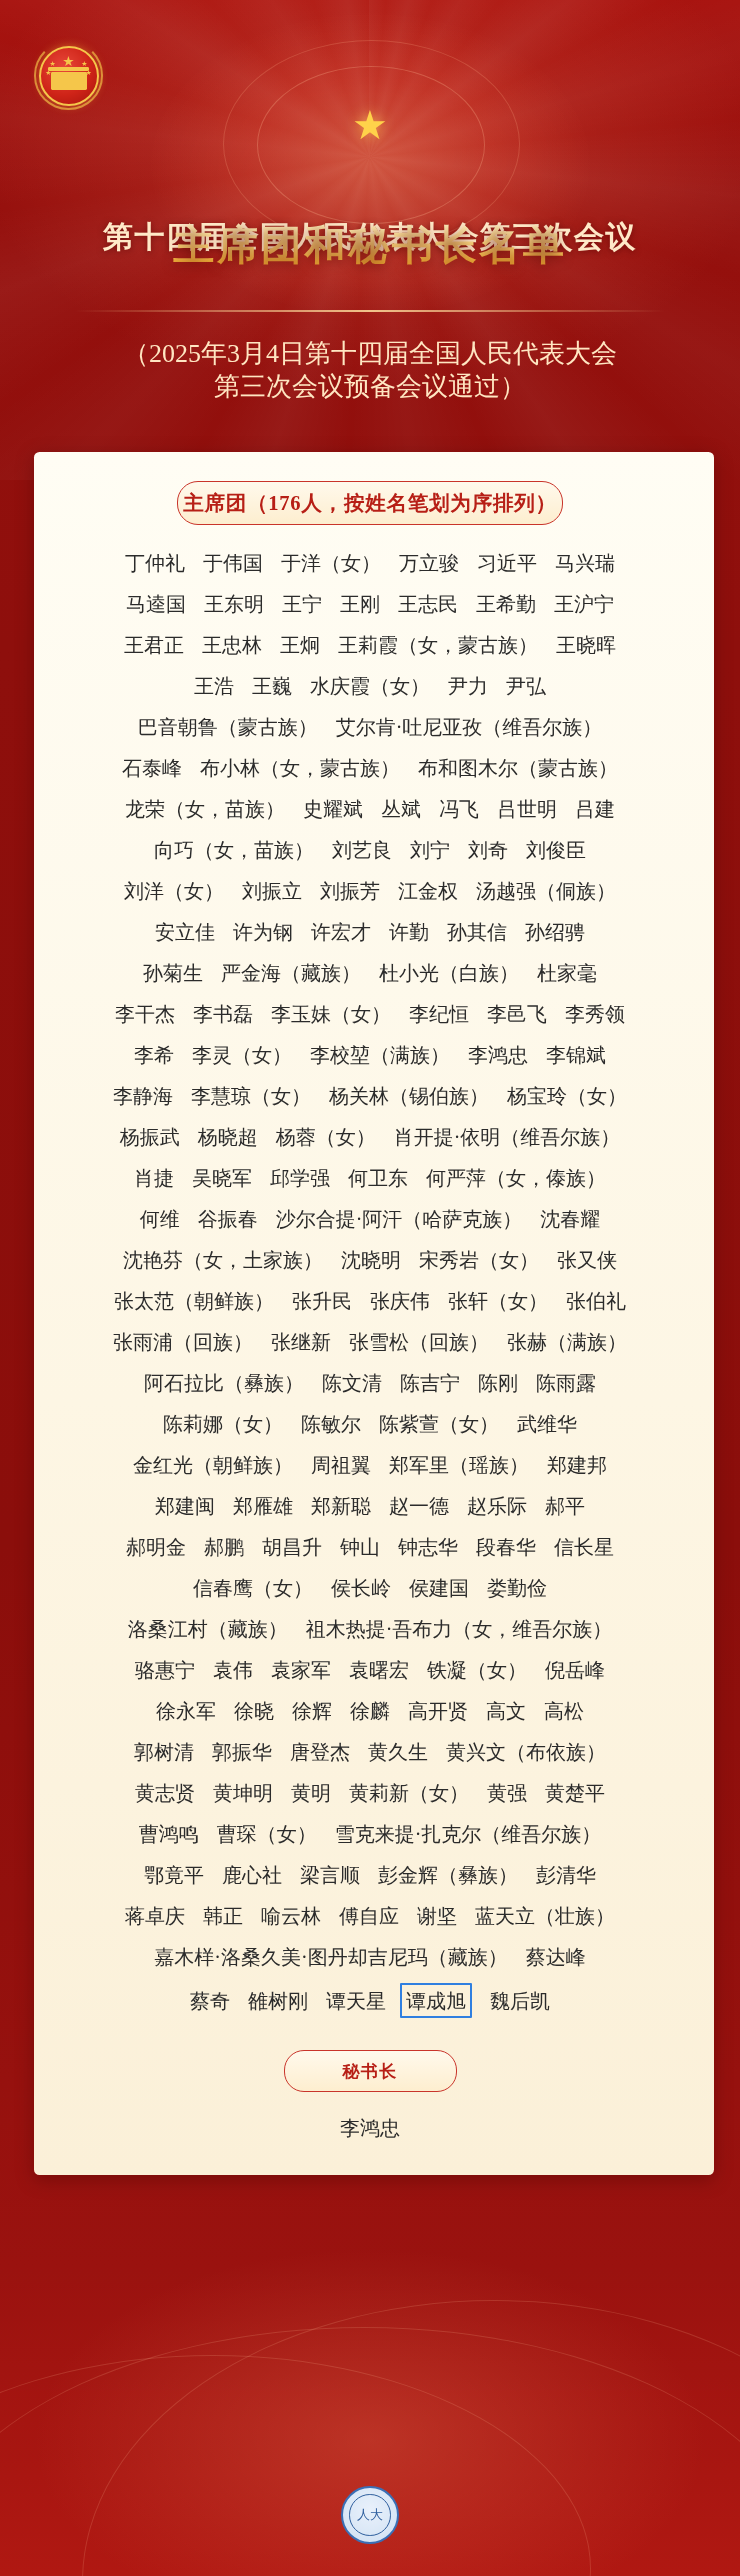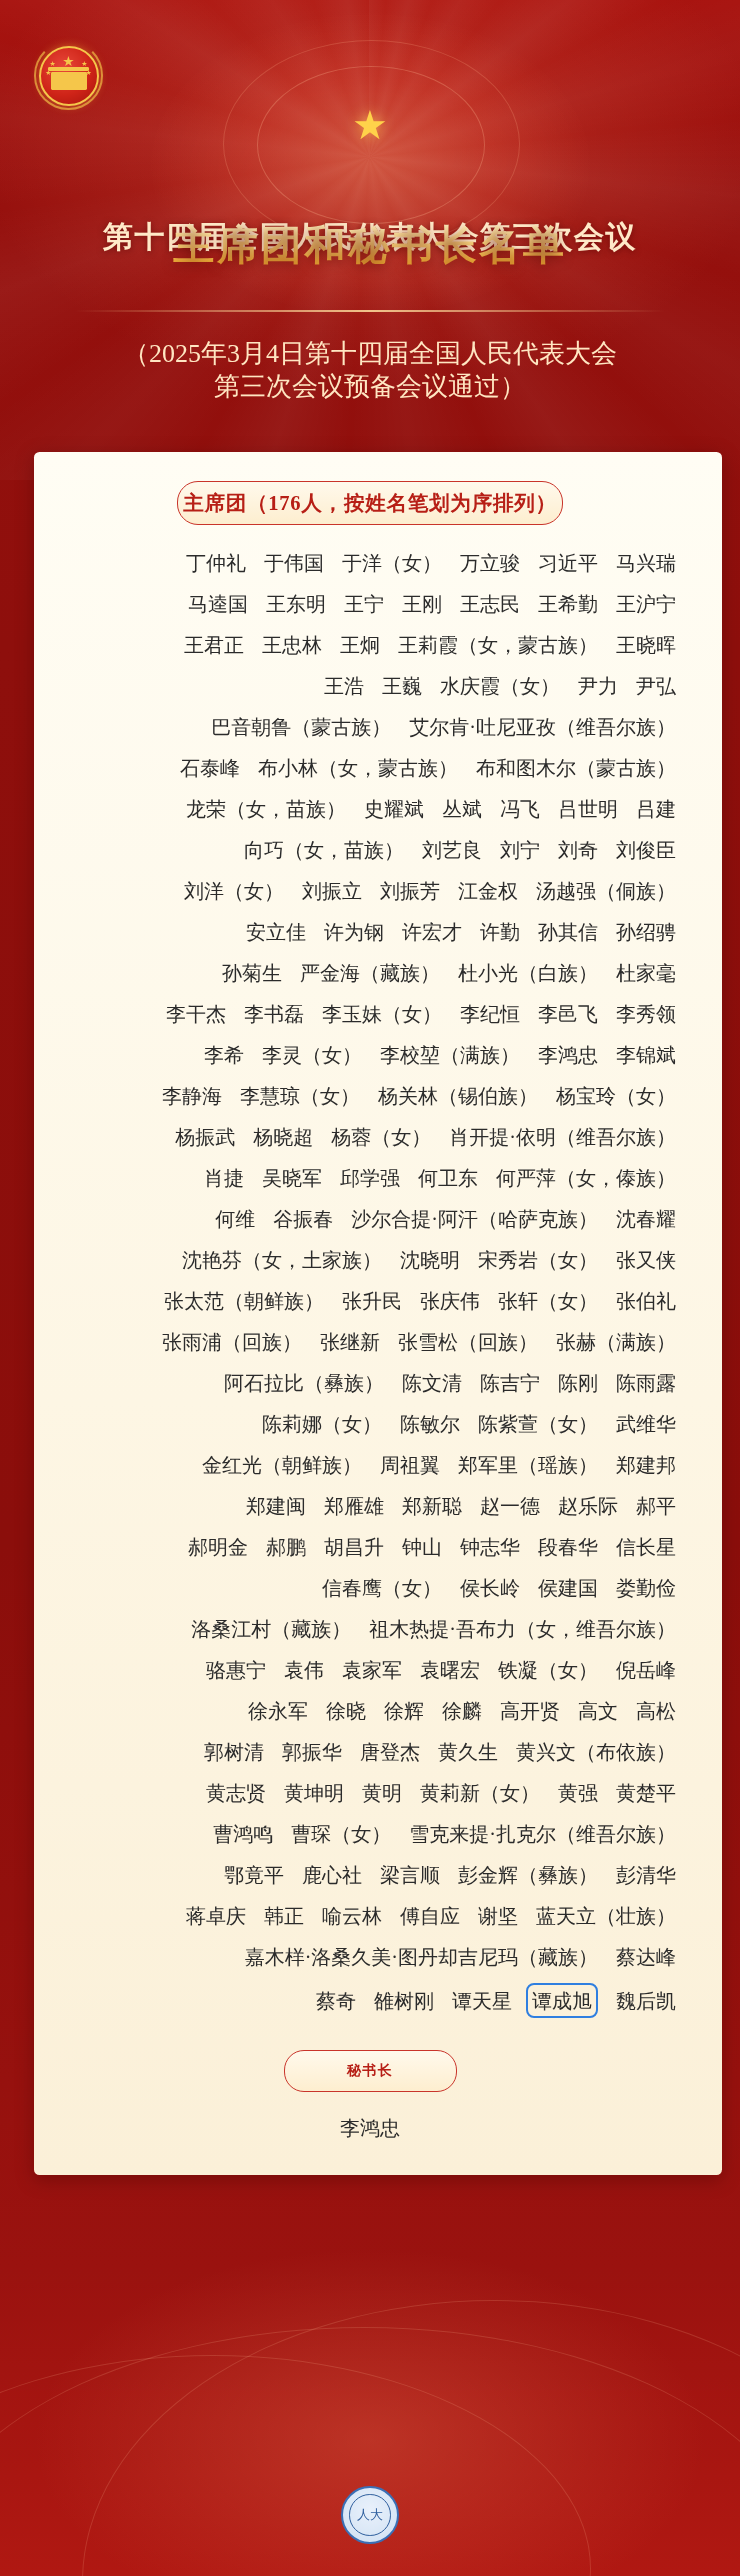--- a/index.html
+++ b/index.html
@@ -217,21 +217,21 @@
 
   
   .panel {
     position: absolute;
     left: 34px;
     top: 452px;
     width: 672px;
     background: linear-gradient(180deg, #fffdf4 0%, #fdf6e4 55%, #fbf0d8 100%);
     border-radius: 5.5px;
     box-shadow: 0 4.1px 18px rgba(60,0,0,0.35);
-    padding: 0 16px 33px 0;
+    padding: 0 8px 33px 0;
   }
   .section-badge {
     margin: 29px auto 0;
     width: 384px;
     height: 42px;
     border: 1.4px solid #c9342a;
     border-radius: 21px;
     background: linear-gradient(180deg, #fff9ec 0%, #fdeecf 100%);
     display: flex;
     align-items: center;
@@ -241,52 +241,52 @@
     font-weight: bold;
     letter-spacing: 0.7px;
   }
   .name-list {
     margin: 23px 30px 0;
   }
   .name-row {
     display: flex;
     flex-wrap: nowrap;
     align-items: center;
-    justify-content: flex-end;
+    justify-content: center;
     margin-bottom: 11px;
     color: #2b2b2b;
     font-size: 20px;
     line-height: 30px;
     white-space: nowrap;
   }
   .name-row .nm {
     margin-right: 18px;
   }
   .name-row .nm:last-child {
     margin-right: 0;
   }
   .name-row .nm.hl {
     border: 2.1px solid #2f7fe0;
-    border-radius: 8px;
+    border-radius: 1px;
     padding: 0.7px 4.1px;
     margin-left: -4.1px;
   }
 
   .secretary-badge {
     margin: 32px auto 0;
     width: 171px;
     height: 40px;
     border: 1.4px solid #c9342a;
     border-radius: 20px;
     background: linear-gradient(180deg, #fff9ec 0%, #fdeecf 100%);
     display: flex;
     align-items: center;
     justify-content: center;
     color: #b71f16;
-    font-size: 14px;
+    font-size: 17px;
     font-weight: bold;
     letter-spacing: 1.4px;
   }
   .secretary-name {
     margin: 23px auto 0;
     text-align: center;
     color: #2b2b2b;
     font-size: 20px;
   }
 

